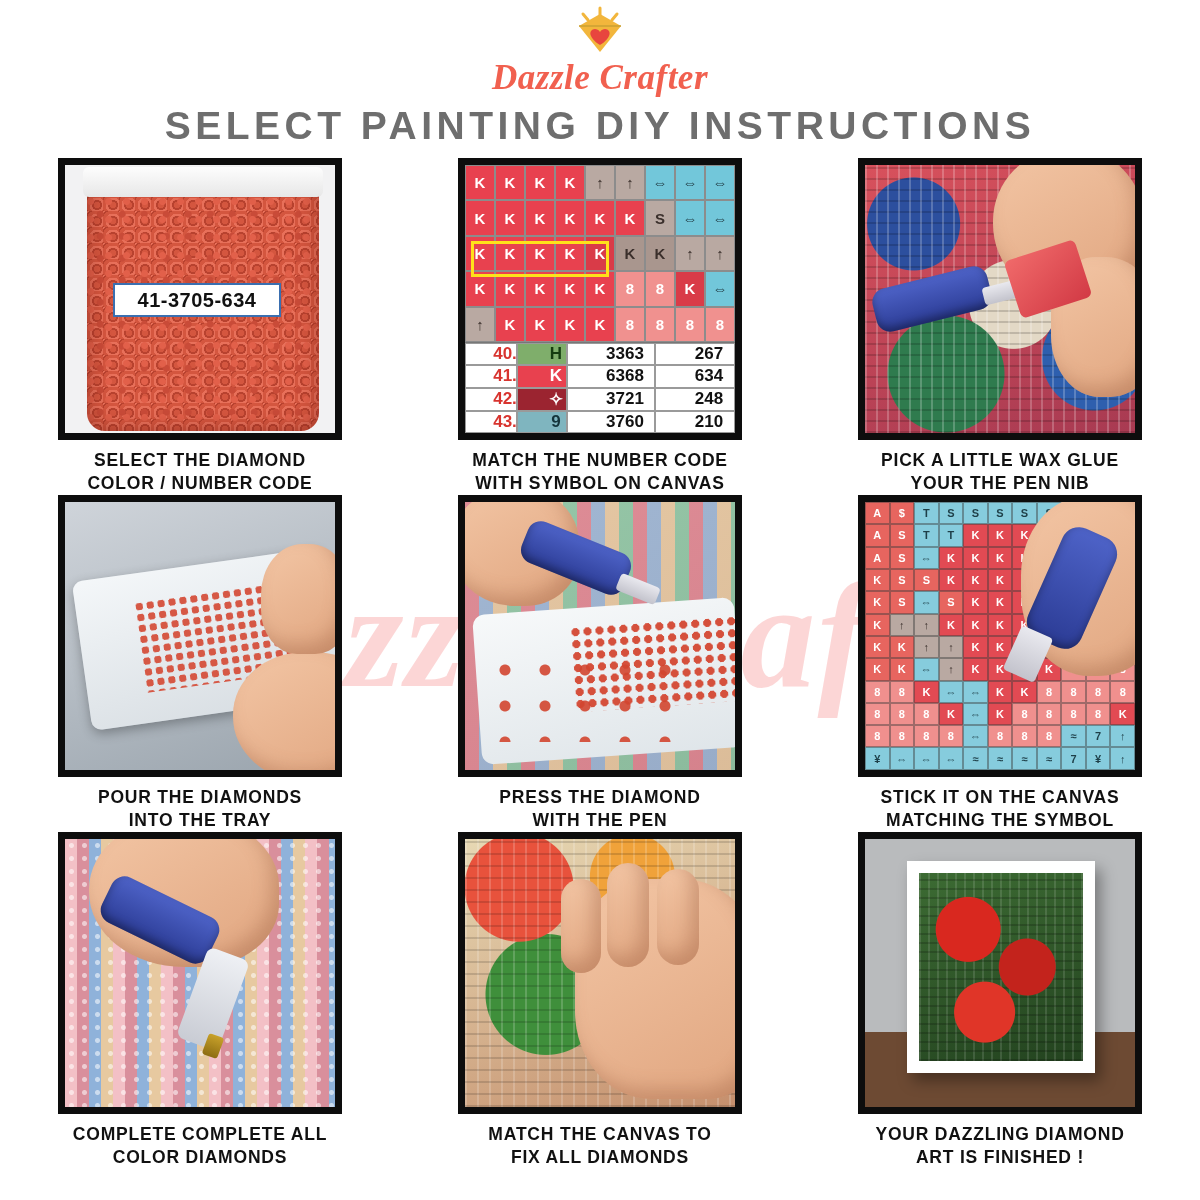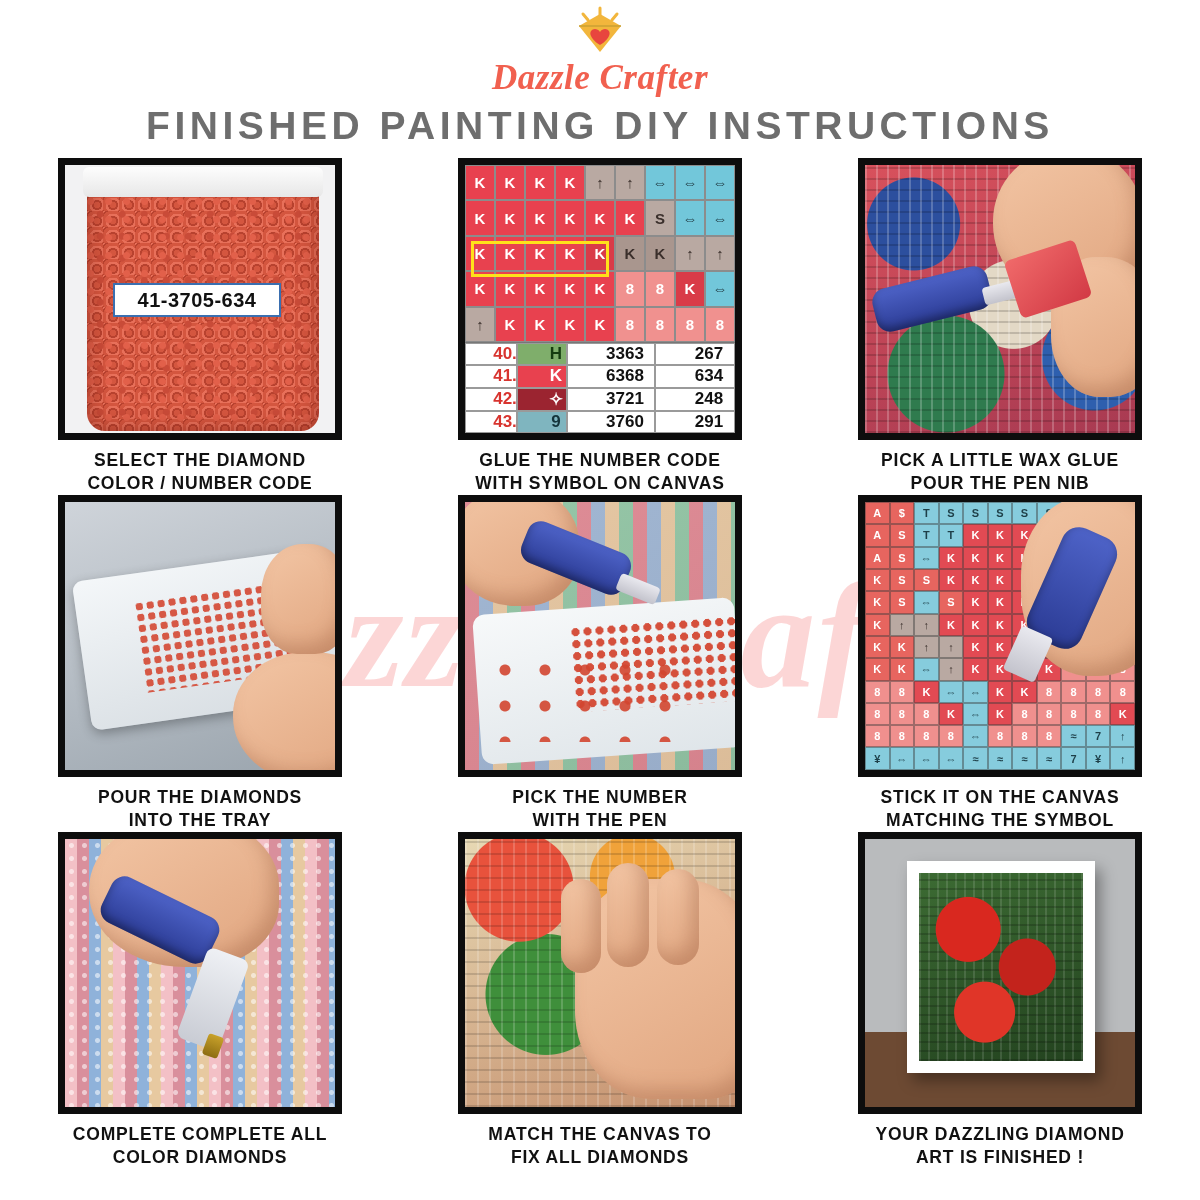--- a/index.html
+++ b/index.html
@@ -316,21 +316,21 @@
         <line x1="14" y1="8" x2="19" y2="14"></line>
         <line x1="48" y1="8" x2="43" y2="14"></line>
       </g>
       <path d="M10 20 L31 8 L52 20 L31 46 Z" fill="#f2b63c"></path>
       <path d="M10 20 H52" stroke="#caa033" stroke-width="1.5"></path>
       <path d="M31 26 c-4-6-12-2-9 4 c2 5 9 9 9 9 s7-4 9-9 c3-6-5-10-9-4z" fill="#e8453e"></path>
     </svg>
     <div class="brand-name">Dazzle Crafter</div>
   </div>
 
-  <div class="main-title">FINISHED PAINTING  DIY INSTRUCTIONS</div>
+  <div class="main-title">SELECT PAINTING  DIY INSTRUCTIONS</div>
 
   <div class="grid">
 
     <div class="cell">
       <div class="photo-frame">
         <div class="ph bag-bg"></div>
         <div class="bag-body"></div>
         <div class="bag-top"></div>
         <div class="bag-label">41-3705-634</div>
       </div>
@@ -414,43 +414,43 @@
             <div class="lrow">
               <div class="num">42.</div>
               <div class="sym-dark">✧</div>
               <div>3721</div>
               <div>248</div>
             </div>
             <div class="lrow">
               <div class="num">43.</div>
               <div class="sym-teal">9</div>
               <div>3760</div>
-              <div>291</div>
+              <div>210</div>
             </div>
           </div>
         </div>
       </div>
       <div class="caption">
-        <div>GLUE THE NUMBER CODE</div>
+        <div>MATCH THE NUMBER CODE</div>
         <div>WITH SYMBOL ON CANVAS</div>
       </div>
     </div>
 
     <div class="cell">
       <div class="photo-frame">
         <div class="ph mosaic"></div>
         <div class="hand" style="left:128px; top:-16px; width:150px; height:150px;"></div>
         <div class="hand" style="left:186px; top:92px; width:110px; height:140px; border-radius:40% 50% 46% 44%;"></div>
         <div class="pen-blue" style="left:8px; top:112px; width:118px; height:44px; transform:rotate(-14deg);"></div>
         <div class="pen-tip" style="left:118px; top:118px; width:40px; height:18px; transform:rotate(-14deg);"></div>
         <div style="position:absolute; left:146px; top:84px; width:74px; height:60px; background:linear-gradient(150deg,#f06a6a,#d23a45); border-radius:6px; transform:rotate(-18deg);"></div>
       </div>
       <div class="caption">
         <div>PICK A LITTLE WAX GLUE</div>
-        <div>POUR THE PEN NIB</div>
+        <div>YOUR THE PEN NIB</div>
       </div>
     </div>
 
     <div class="cell">
       <div class="photo-frame">
         <div class="ph tray-bg"></div>
         <div class="tray">
             <div class="tray-dots"></div>
           </div>
         <div class="hand" style="left:168px; top:150px; width:150px; height:130px;"></div>
@@ -468,21 +468,21 @@
         <div class="ph" style="background-image:repeating-linear-gradient(90deg,#e07a8a 0 14px,#8fb2da 14px 28px,#e9c89b 28px 42px,#7fc6a0 42px 56px); opacity:.75;"></div>
         <div class="pick-tray">
             <div class="pick-dots"></div>
           </div>
         <div class="loose-dots"></div>
         <div class="hand" style="left:-14px; top:-14px; width:128px; height:118px;"></div>
         <div class="pen-blue" style="left:56px; top:34px; width:110px; height:44px; transform:rotate(22deg);"></div>
         <div class="pen-tip" style="left:152px; top:78px; width:42px; height:18px; transform:rotate(22deg);"></div>
       </div>
       <div class="caption">
-        <div>PICK THE NUMBER</div>
+        <div>PRESS THE DIAMOND</div>
         <div>WITH THE PEN</div>
       </div>
     </div>
 
     <div class="cell">
       <div class="photo-frame">
         <div class="symchart">
           <div class="sc" style="background:#e7655f">A</div>
           <div class="sc" style="background:#e7655f">$</div>
           <div class="sc" style="background:#86ccdd;color:#1e3f48">T</div>

